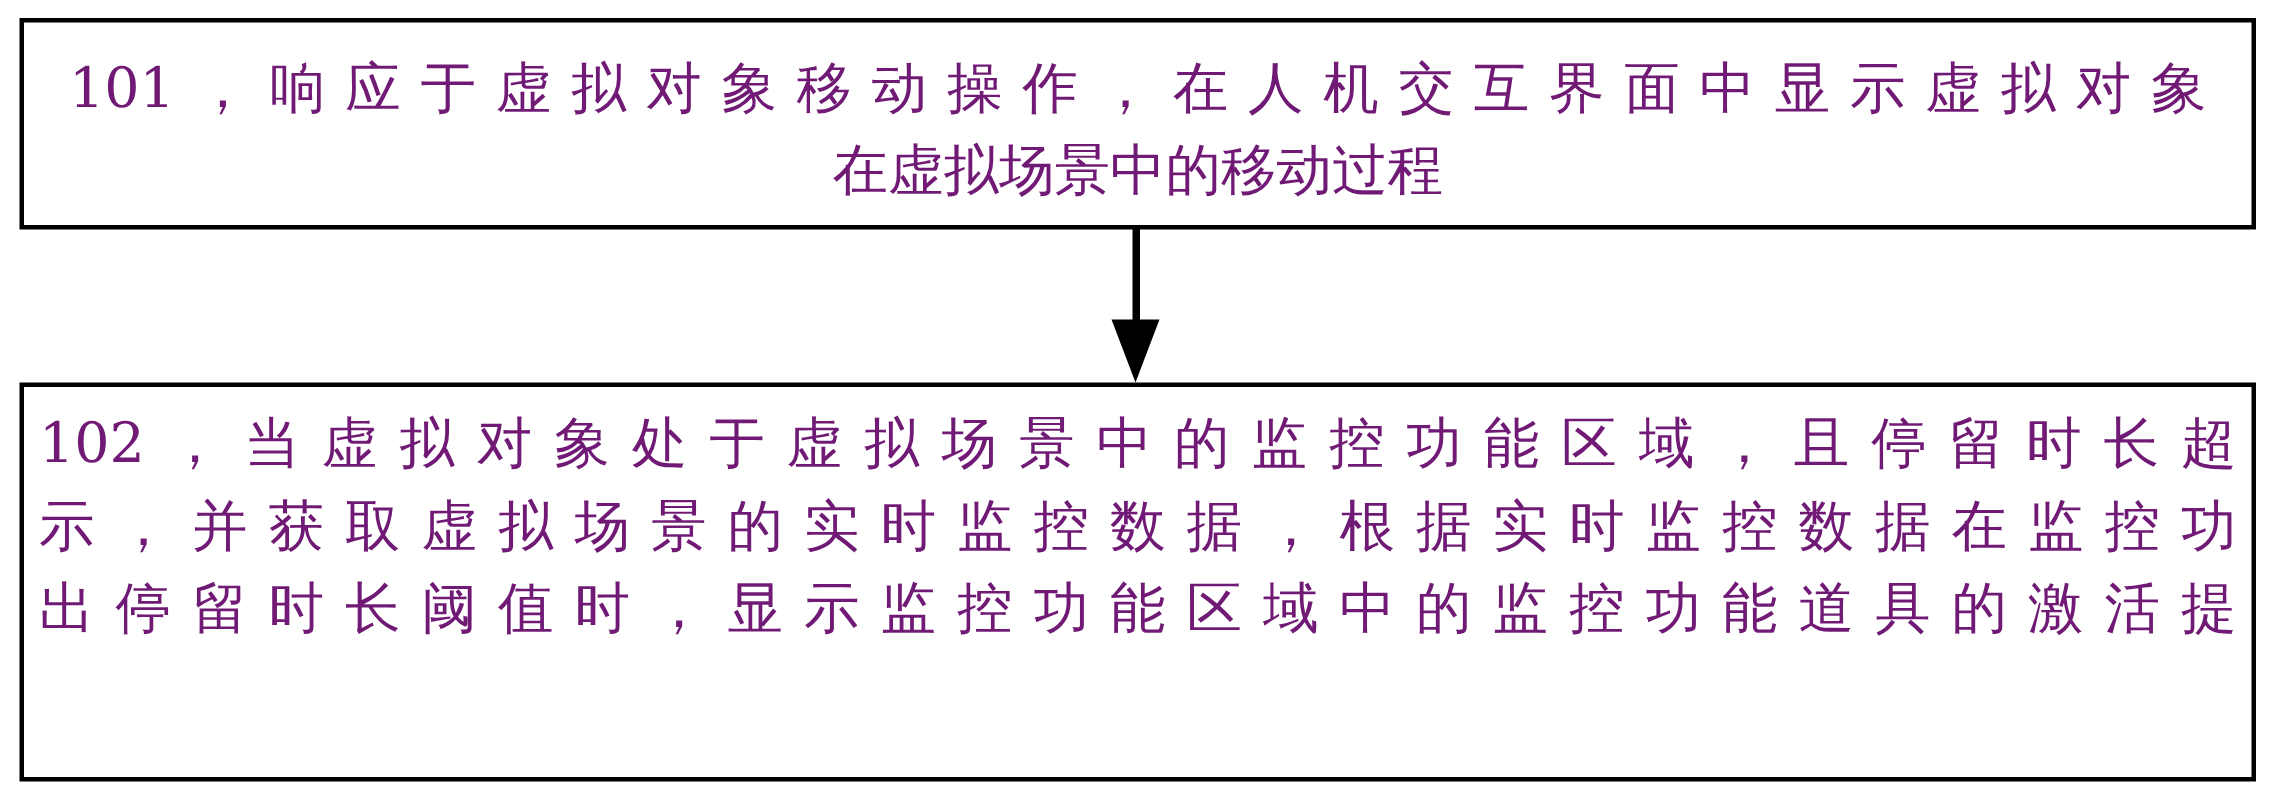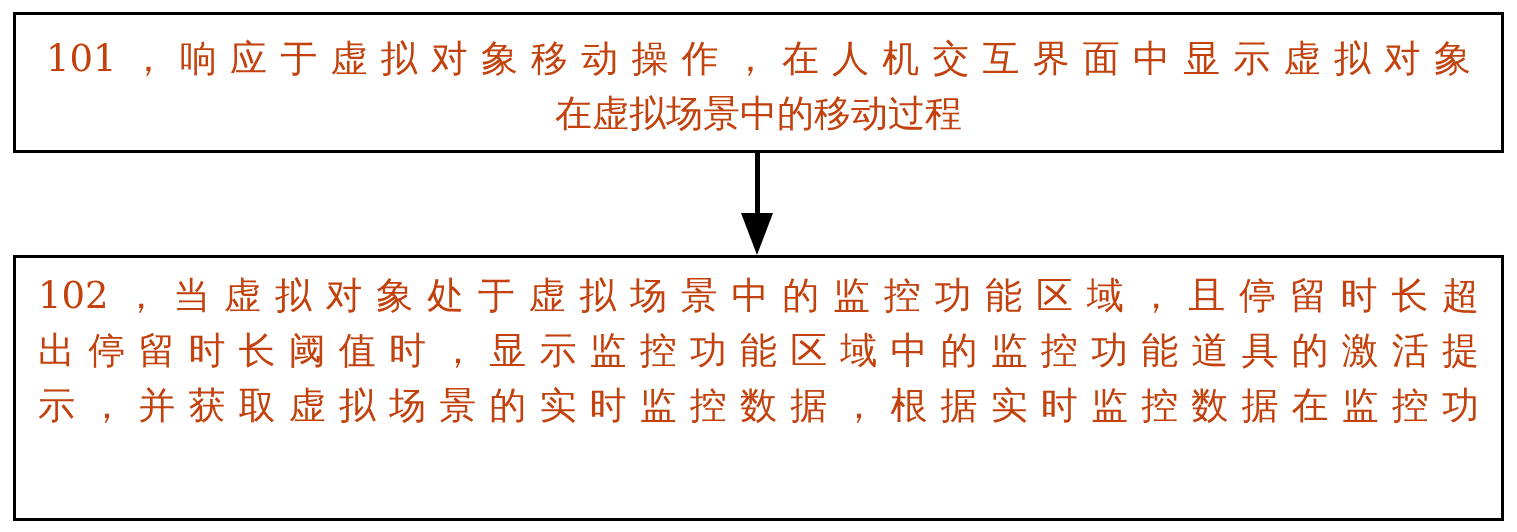--- a/index.html
+++ b/index.html
@@ -43,33 +43,33 @@
   }
 
   .box-text {
     position: absolute;
     left: 0;
     right: 0;
     box-sizing: border-box;
     font-family: "DejaVu Serif", serif;
     font-size: 37px;
     line-height: 55px;
-    color: #c2410c;
+    color: #701a75;
     letter-spacing: 0px;
     -webkit-font-smoothing: none;
   }
 
   #box-step-101 .box-text {
     top: 16px;
     padding: 0 30px;
   }
 
   #box-step-102 .box-text {
     top: 10px;
-    padding: 0 22px;
+    padding: 0 10px;
   }
 
   .line {
     display: block;
     white-space: nowrap;
   }
 
   
   .line-justify {
     text-align: justify;
@@ -124,18 +124,18 @@
   </div>
 
   <div id="connector-arrow">
     <div id="arrow-shaft"></div>
     <div id="arrow-head"></div>
   </div>
 
   <div class="flow-box" id="box-step-102">
     <div class="box-text">
       <span class="line line-justify">102，当虚拟对象处于虚拟场景中的监控功能区域，且停留时长超</span>
+      <span class="line line-justify">示，并获取虚拟场景的实时监控数据，根据实时监控数据在监控功</span>
       <span class="line line-justify">出停留时长阈值时，显示监控功能区域中的监控功能道具的激活提</span>
-      <span class="line line-justify">示，并获取虚拟场景的实时监控数据，根据实时监控数据在监控功</span>
     </div>
   </div>
 
 </div>
 
 </body></html>

